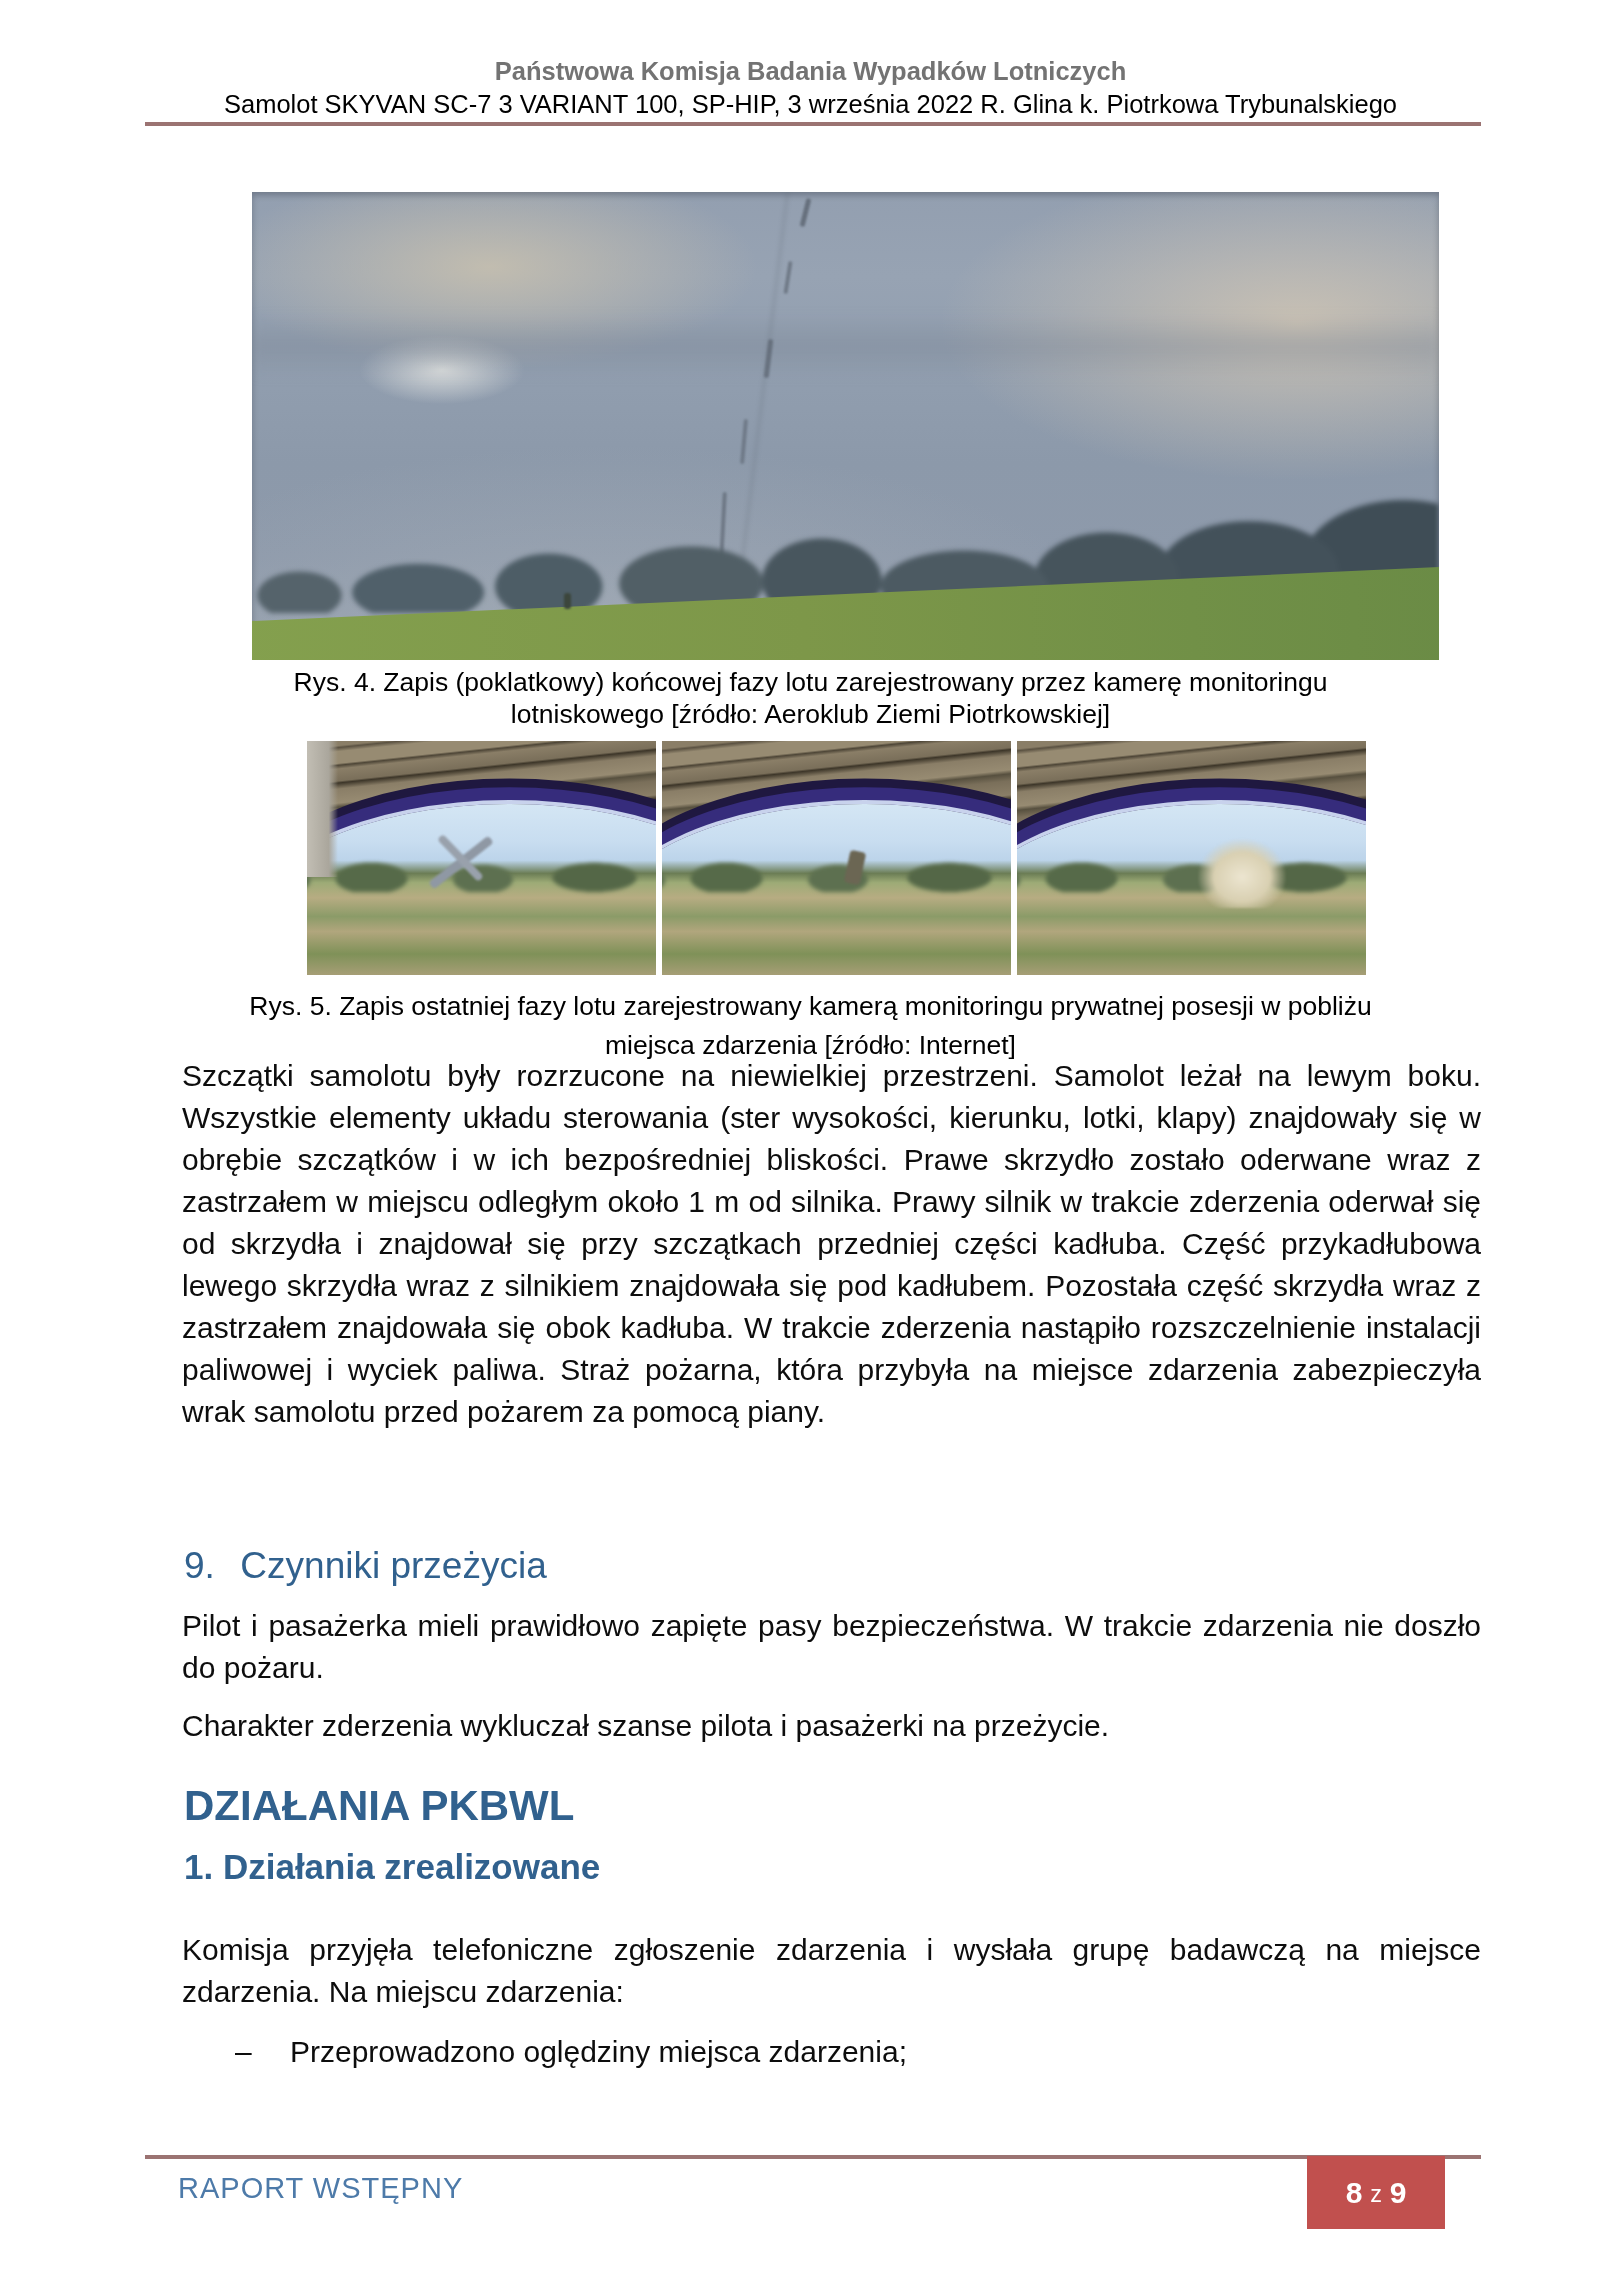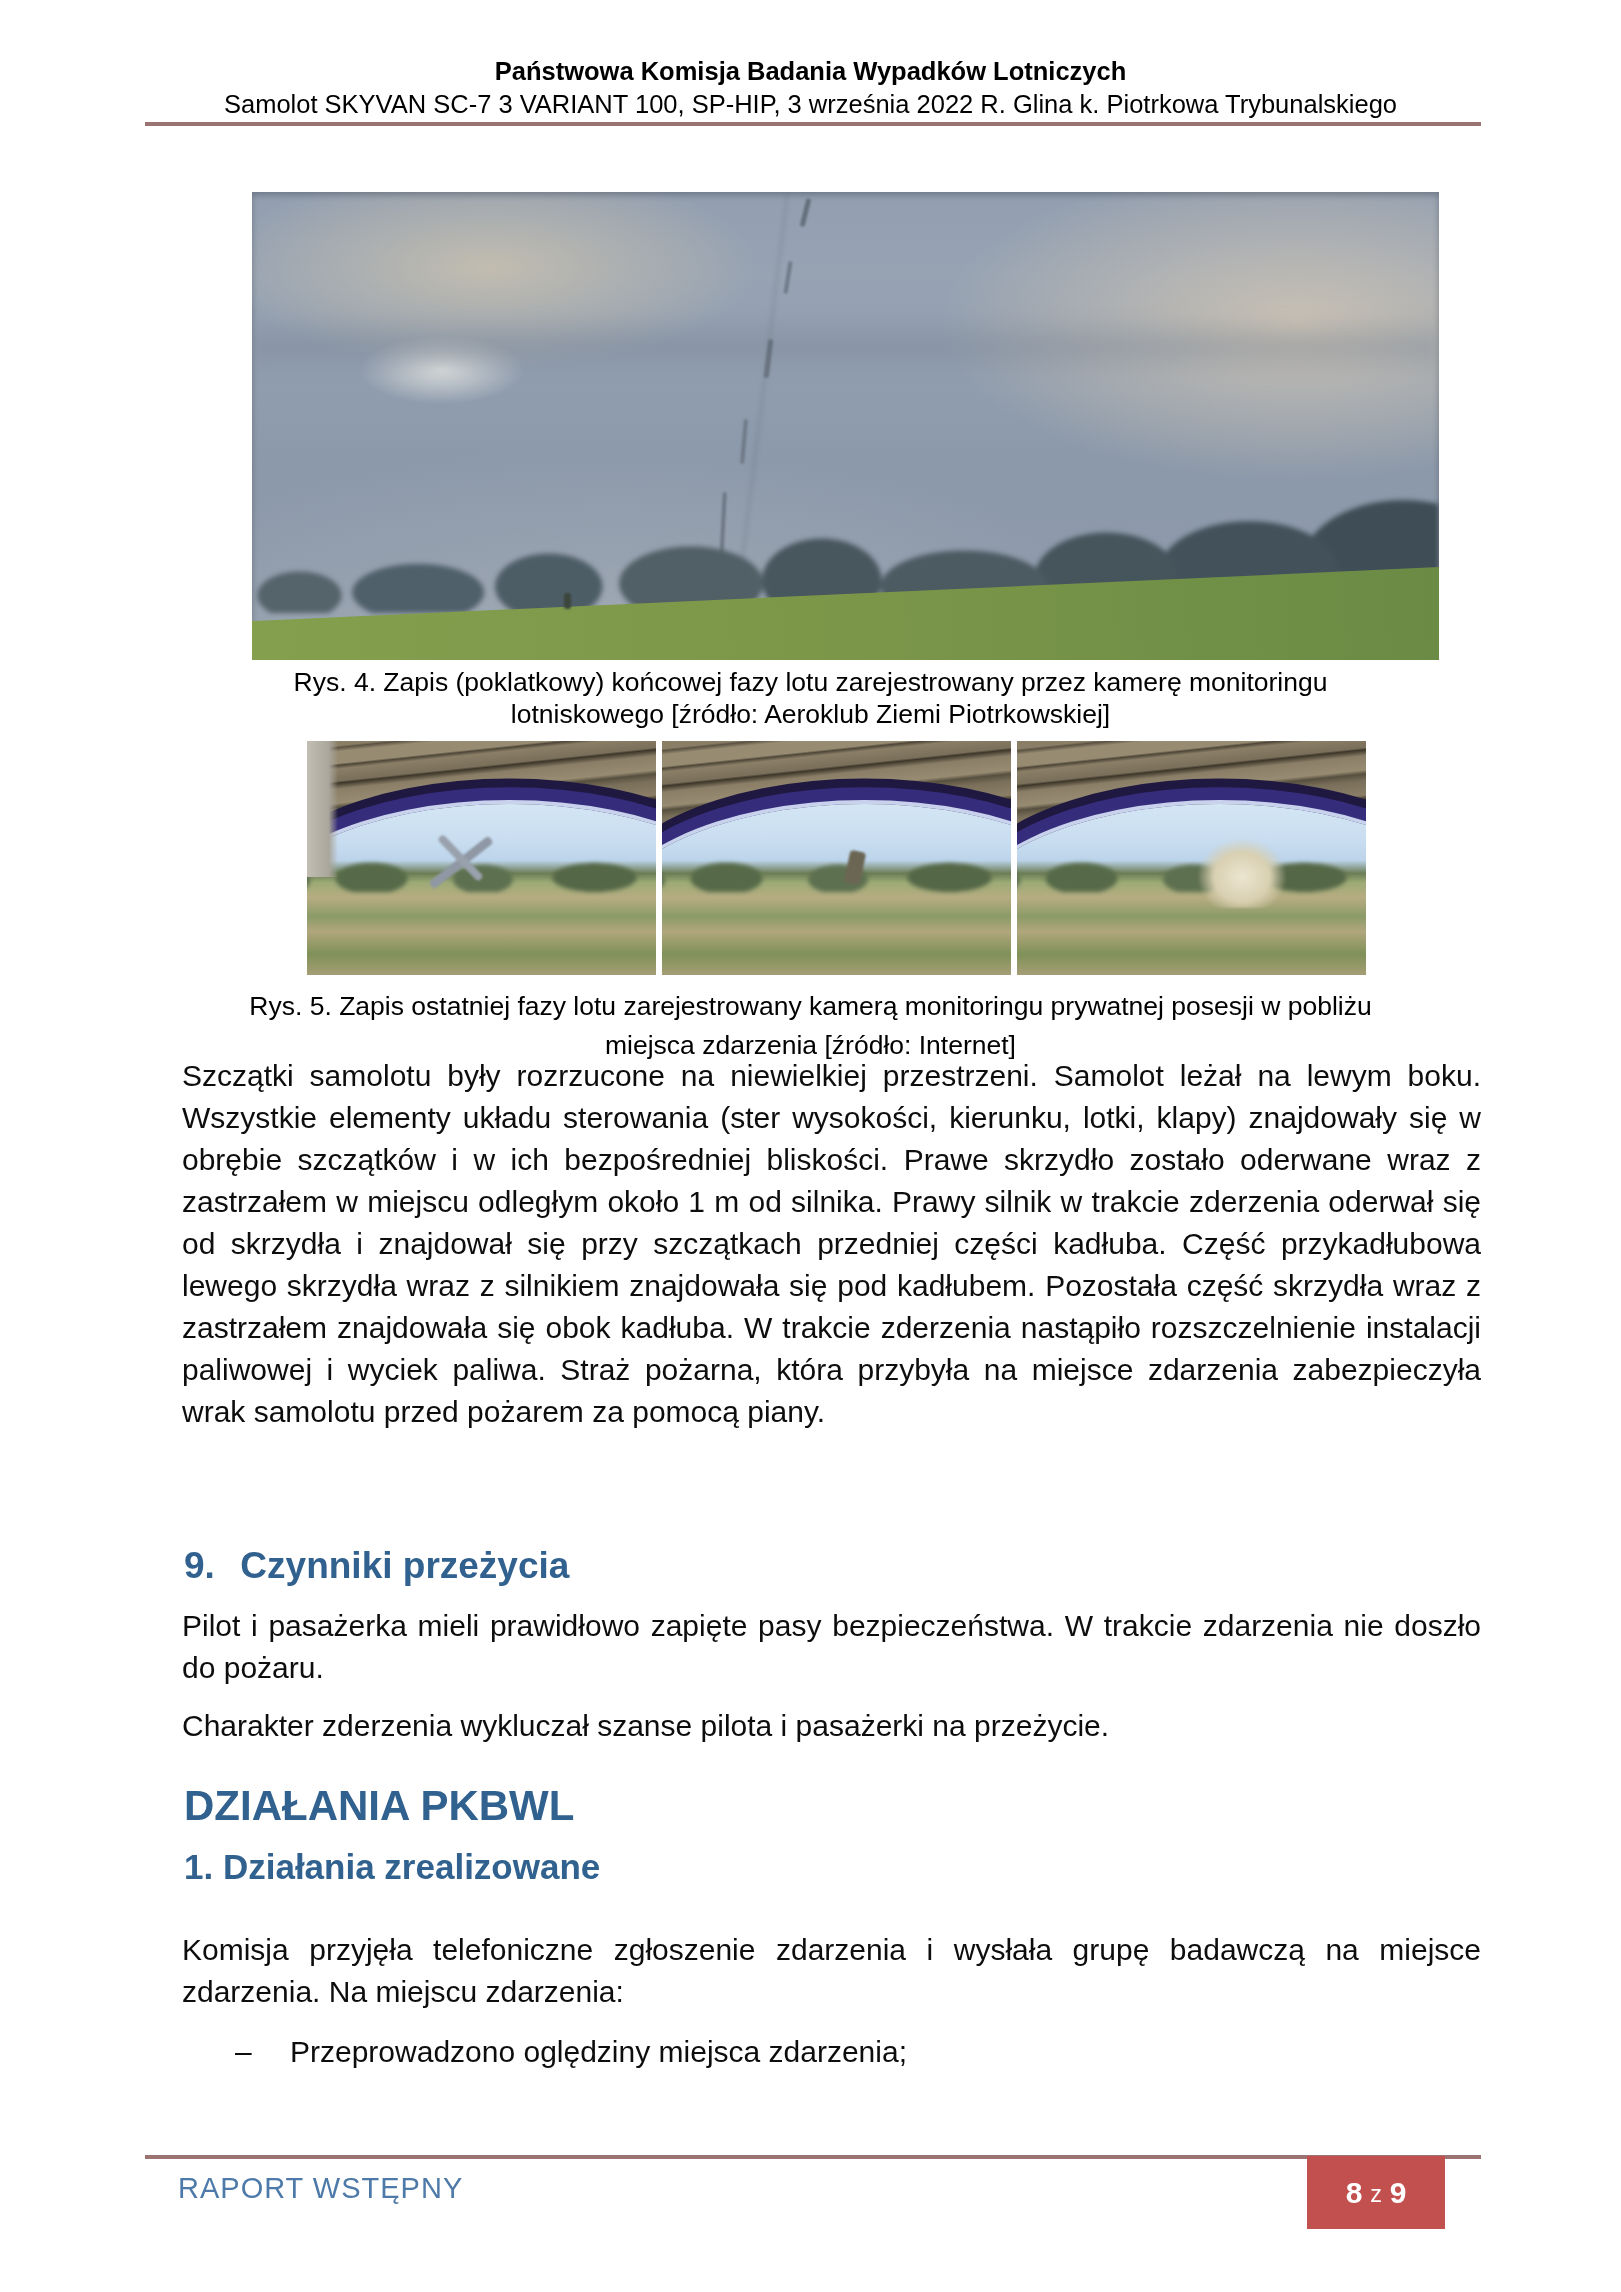--- a/index.html
+++ b/index.html
@@ -7,21 +7,21 @@
     position:relative;
     width:1621px;height:2293px;
     background:#ffffff;
     font-family:"Liberation Sans", sans-serif;
     color:#111;
     overflow:hidden;
     margin:0 auto;
   }
   
   .hdr-line1{position:absolute;top:57px;left:0;width:100%;text-align:center;
-    font-size:25.5px;font-weight:bold;color:#000000;}
+    font-size:25.5px;font-weight:bold;color:#737373;}
   .hdr-line2{position:absolute;top:90px;left:0;width:100%;text-align:center;
     font-size:25.5px;color:#000;}
   .rule{position:absolute;left:145px;width:1336px;height:3.9px;background:#9b7372;}
   .rule.top{top:122px;}
   .rule.bottom{top:2155px;}
 
   
   .photo1{position:absolute;left:252px;top:192px;width:1187px;height:468px;overflow:hidden;
     background:
       radial-gradient(ellipse 412px 157px at 20% 16%, rgba(201,193,175,.85) 0%, rgba(201,193,175,0) 65%),
@@ -107,21 +107,21 @@
     background:radial-gradient(ellipse at 50% 55%, #ece5d0 0%, #d9d0b2 45%, rgba(217,208,178,0) 72%);
     filter:blur(1px);}
 
   
   .bodytext{position:absolute;left:182px;width:1299px;font-size:30px;line-height:42px;color:#0d0d0d;
     text-align:justify;margin:0;}
   .p1{top:1055px;}
   .p2{top:1605px;}
   .p3{top:1705px;text-align:left;}
   .p4{top:1929px;}
-  .sec9{position:absolute;left:184px;top:1545px;font-size:37px;font-weight:bold;color:#31618e;}
+  .sec9{position:absolute;left:184px;top:1545px;font-size:37px;font-weight:normal;color:#31618e;}
   .sec9 .num{margin-right:25.5px;}
   .h-act{position:absolute;left:184px;top:1782px;font-size:42px;font-weight:bold;color:#31618e;}
   .h-sub{position:absolute;left:184px;top:1847px;font-size:35px;font-weight:bold;color:#31618e;}
   .list-item{position:absolute;left:235px;top:2031px;width:1245px;font-size:30px;line-height:42px;
     display:flex;color:#0d0d0d;}
   .list-item .dash{width:55px;flex:0 0 auto;}
 
   
   .footer-label{position:absolute;left:178px;top:2172px;font-size:29px;color:#4d7aa9;letter-spacing:1px;}
   .page-box{position:absolute;left:1307px;top:2156px;width:138px;height:73px;background:#c1504e;

